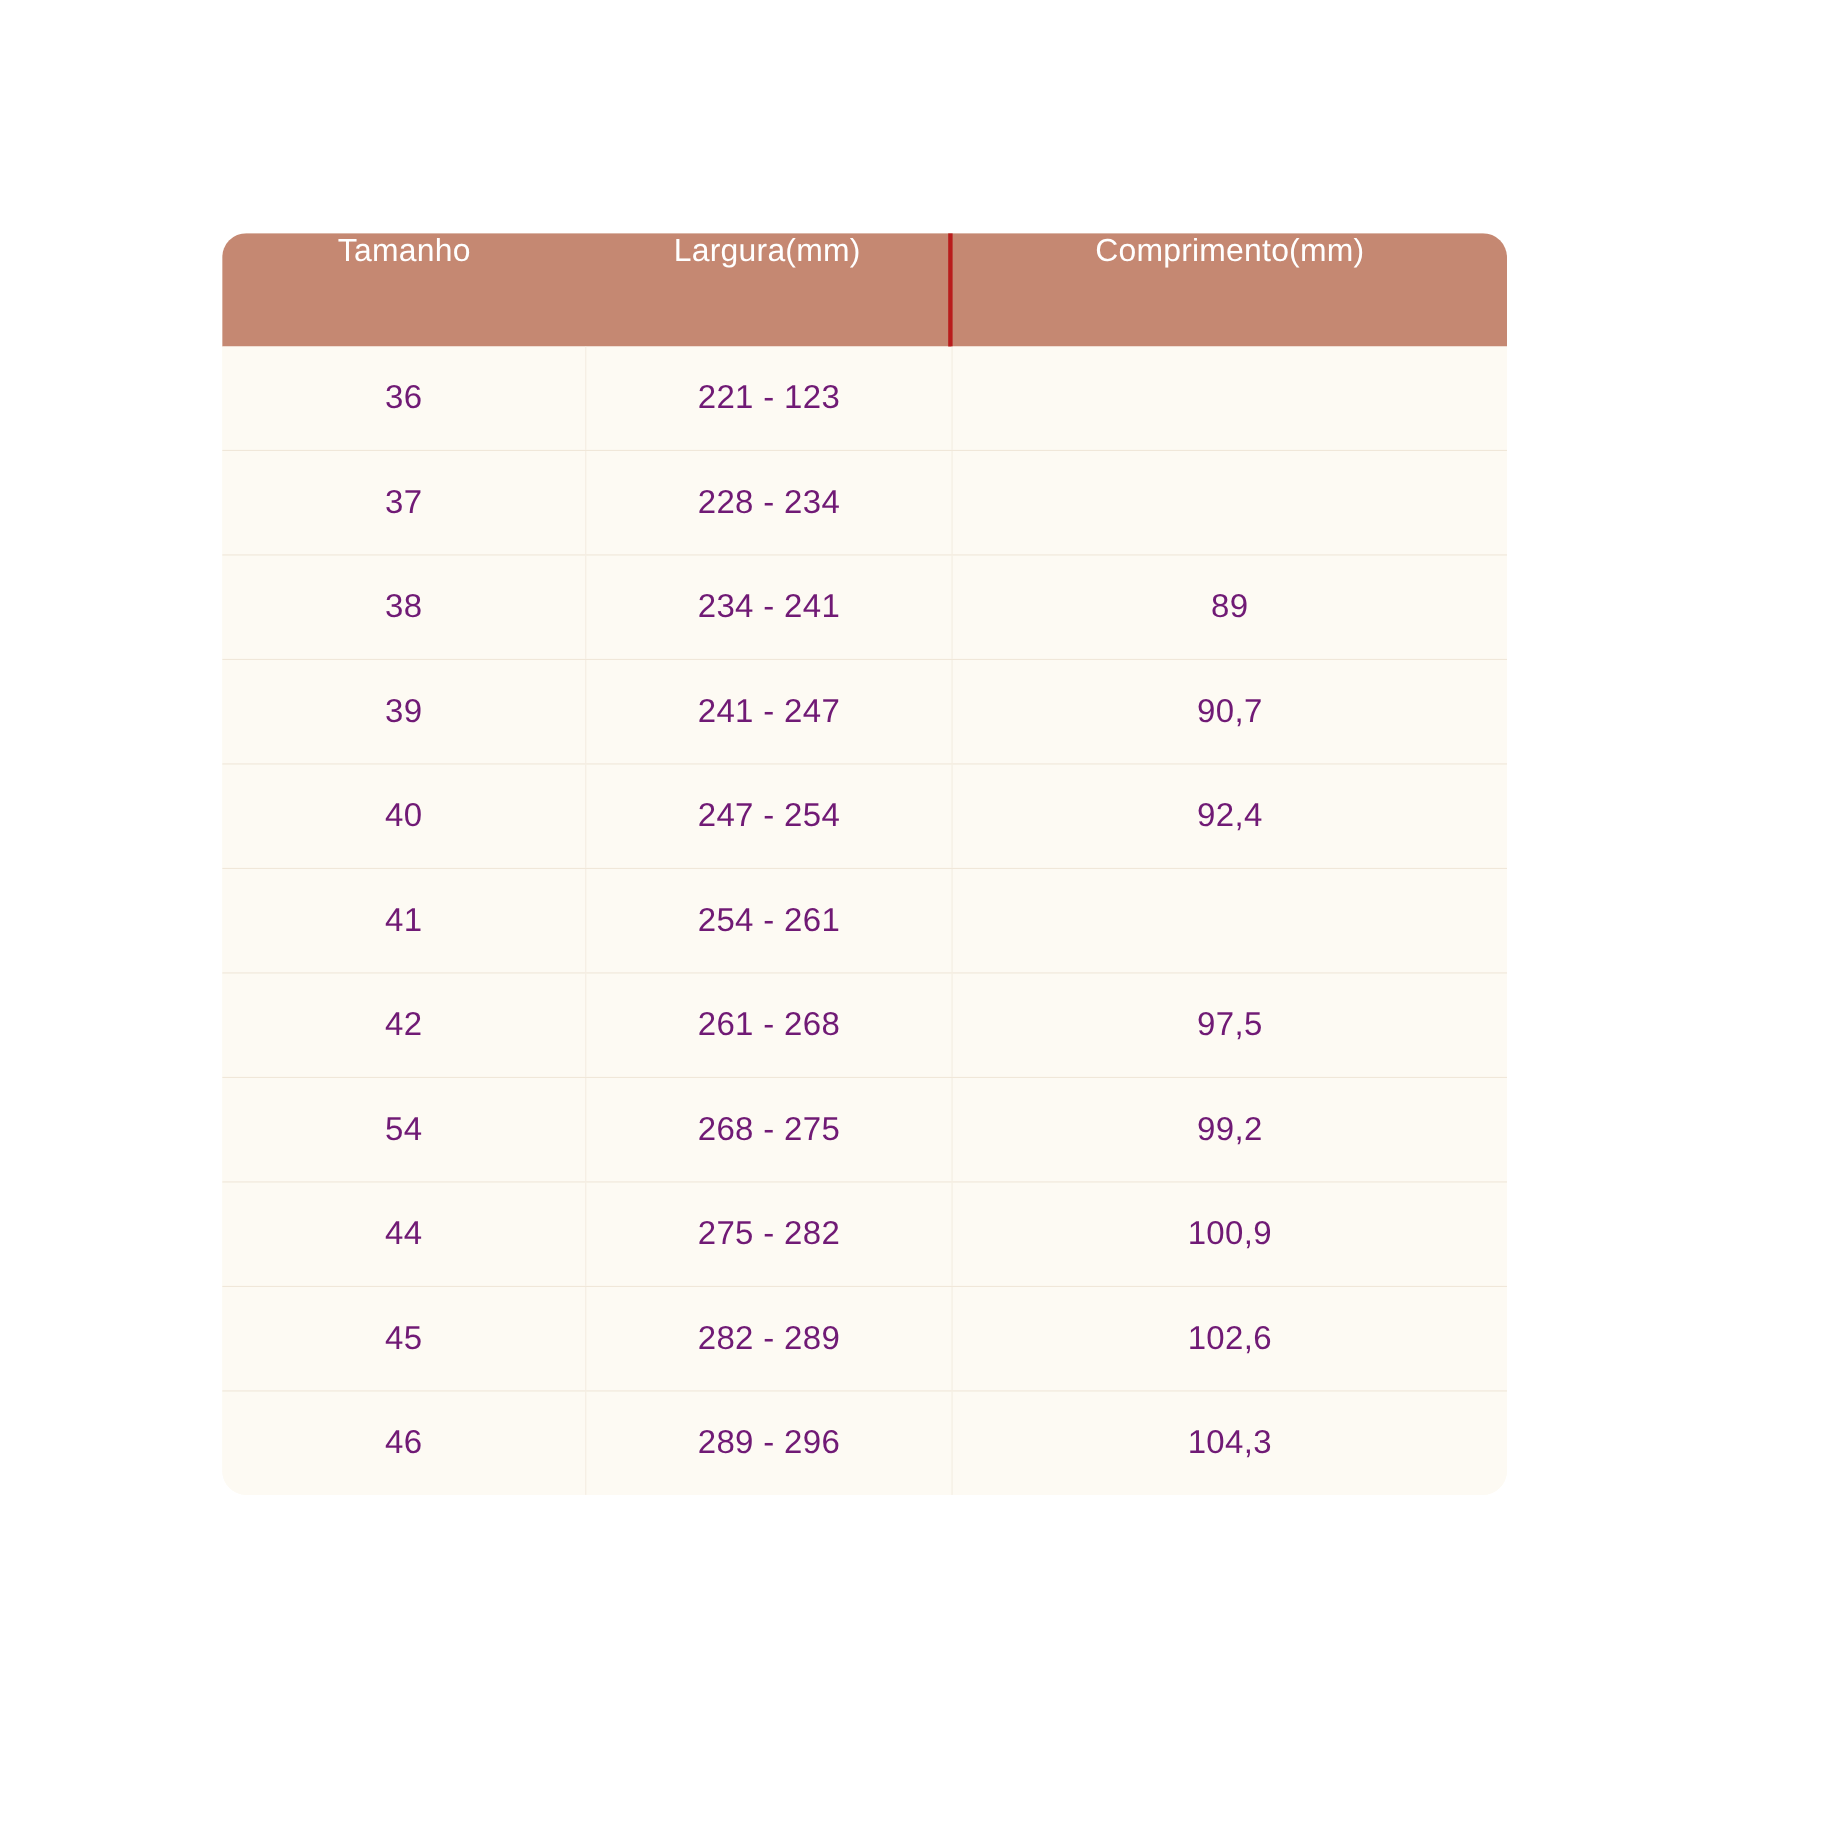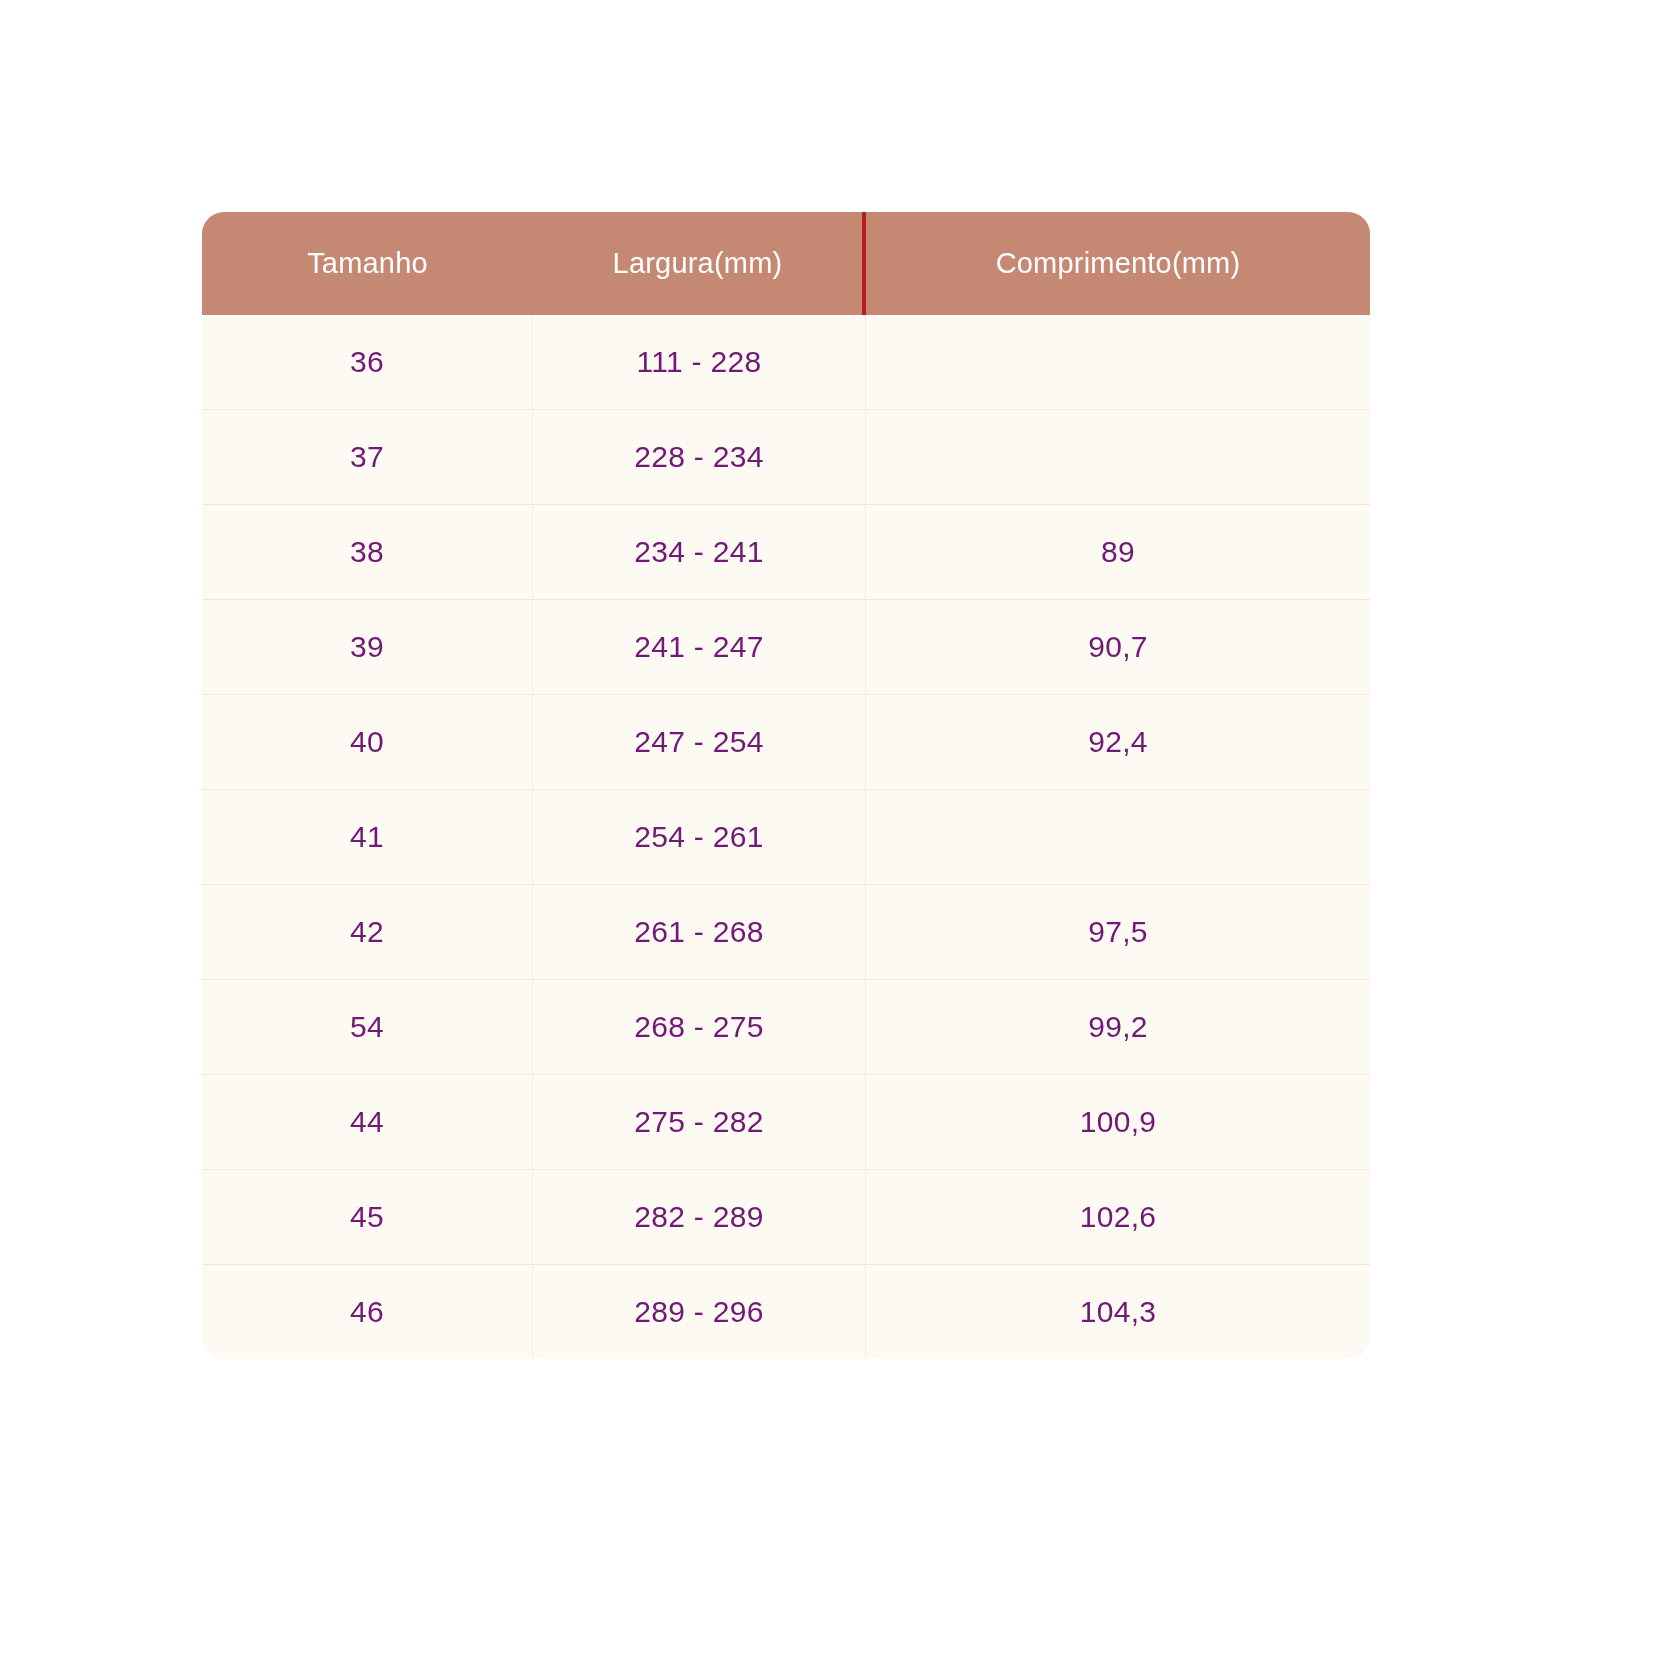--- a/index.html
+++ b/index.html
@@ -33,21 +33,20 @@
   }
 
   
   .table-header {
     display: flex;
     background: #C58872;
     height: 103px;
   }
   .table-header .hcell {
     display: flex;
-    align-items: center;
     justify-content: center;
     color: #FFFFFF;
     font-size: 29px;
     font-weight: 400;
     letter-spacing: 0.2px;
     box-sizing: border-box;
   }
   .table-header .hcell.c0 { width: 331px; }
   .table-header .hcell.c1 {
     width: 333px;
@@ -111,21 +110,21 @@
       <div class="hcell c2">
         <span>Comprimento</span>
           <span class="unit">(mm)</span>
       </div>
     </div>
 
     <div class="table-body">
 
       <div class="row">
         <div class="cell c0">36</div>
-        <div class="cell c1">111 - 228</div>
+        <div class="cell c1">221 - 123</div>
       </div>
 
       <div class="row">
         <div class="cell c0">37</div>
         <div class="cell c1">228 - 234</div>
       </div>
 
       <div class="row">
         <div class="cell c0">38</div>
         <div class="cell c1">234 - 241</div>

